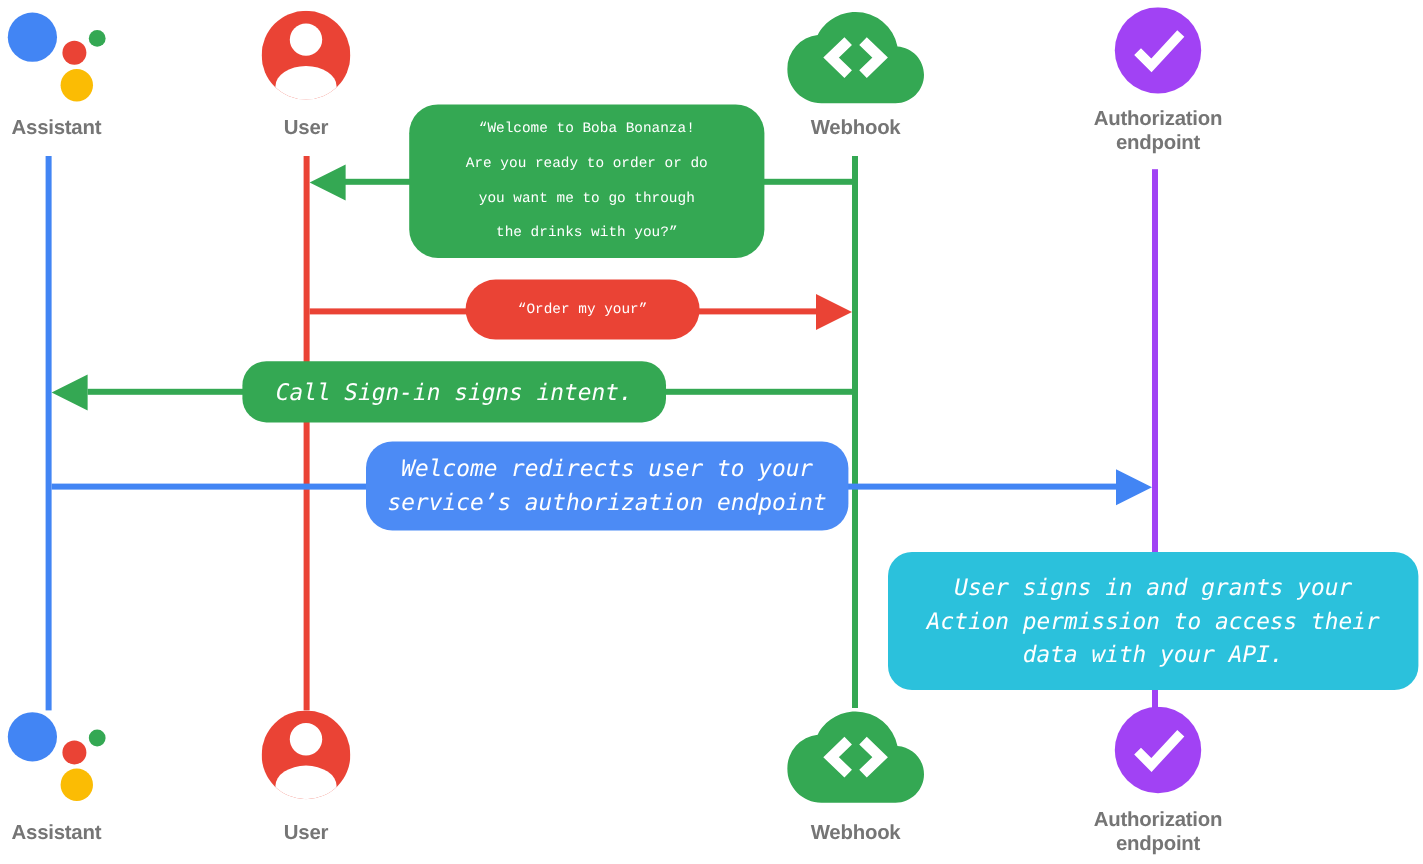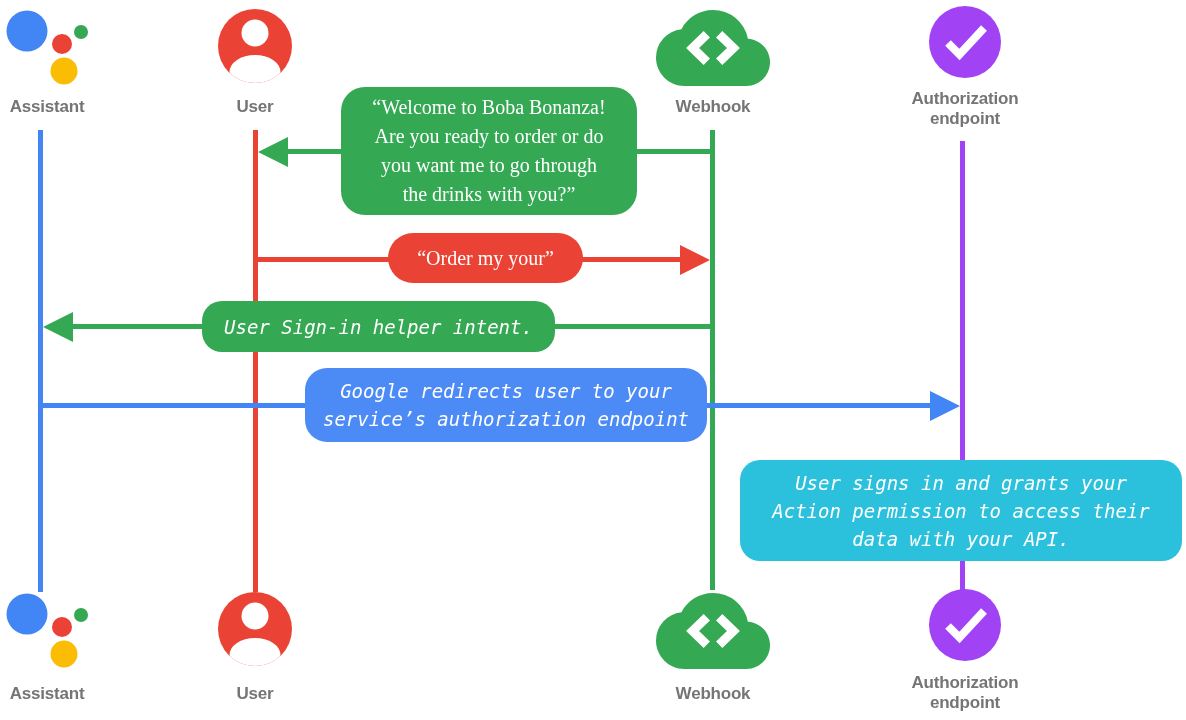--- a/index.html
+++ b/index.html
@@ -38,27 +38,27 @@
   .line-redirect{left:43px;top:403px;width:888px;background:var(--blue);}
   .head-redirect{left:930px;top:391px;border-left:30px solid var(--blue);}
   
   .box{
     position:absolute;
     color:#fff;
     display:flex;align-items:center;justify-content:center;
     text-align:center;white-space:pre-line;
     box-sizing:border-box;
   }
-  .speech{font-family:Liberation Serif, serif;font-size:20px;}
+  .speech{font-family:Liberation Mono, monospace;font-size:12px;}
   .code{font-family:"DejaVu Sans Mono","Liberation Mono",monospace;font-style:italic;font-size:19px;}
   .box-welcome{left:341px;top:87px;width:296px;height:128px;border-radius:24px;background:var(--green);line-height:29px;}
   .box-order{left:388px;top:233px;width:195px;height:50px;border-radius:25px;background:var(--red);}
   .box-signin{left:202px;top:301px;width:353px;height:51px;border-radius:20px;background:var(--green);}
   .box-redirect{left:305px;top:368px;width:402px;height:74px;border-radius:22px;background:var(--bluebox);line-height:28px;}
-  .box-grant{left:740px;top:460px;width:442px;height:101px;border-radius:20px;background:var(--cyan);line-height:28px;}
+  .box-grant{left:740px;top:460px;width:442px;height:115px;border-radius:20px;background:var(--cyan);line-height:28px;}
   
   .icon{position:absolute;}
   .actor-label{
     position:absolute;width:160px;text-align:center;
     color:var(--gray);font-weight:700;font-size:17px;line-height:20px;
     letter-spacing:-0.2px;white-space:pre-line;
   }
   .lbl-assistant-top{left:-33px;top:97px;}
   .lbl-user-top{left:175px;top:97px;}
   .lbl-webhook-top{left:633px;top:97px;}
@@ -96,22 +96,22 @@
   <div class="head head-signin"></div>
 
   <div class="msg-line line-redirect"></div>
   <div class="head head-redirect"></div>
 
   <div class="box speech box-welcome">“Welcome to Boba Bonanza!
 Are you ready to order or do
 you want me to go through
 the drinks with you?”</div>
   <div class="box speech box-order">“Order my your”</div>
-  <div class="box code box-signin">User Sign-in helper intent.</div>
-  <div class="box code box-redirect">Google redirects user to your
+  <div class="box code box-signin">Call Sign-in signs intent.</div>
+  <div class="box code box-redirect">Welcome redirects user to your
 service’s authorization endpoint</div>
   <div class="box code box-grant">User signs in and grants your
 Action permission to access their
 data with your API.</div>
 
   <svg width="0" height="0" style="position:absolute" aria-hidden="true">
     <defs>
       <clipPath id="uclip">
           <circle cx="37" cy="37" r="37"></circle>
         </clipPath>

